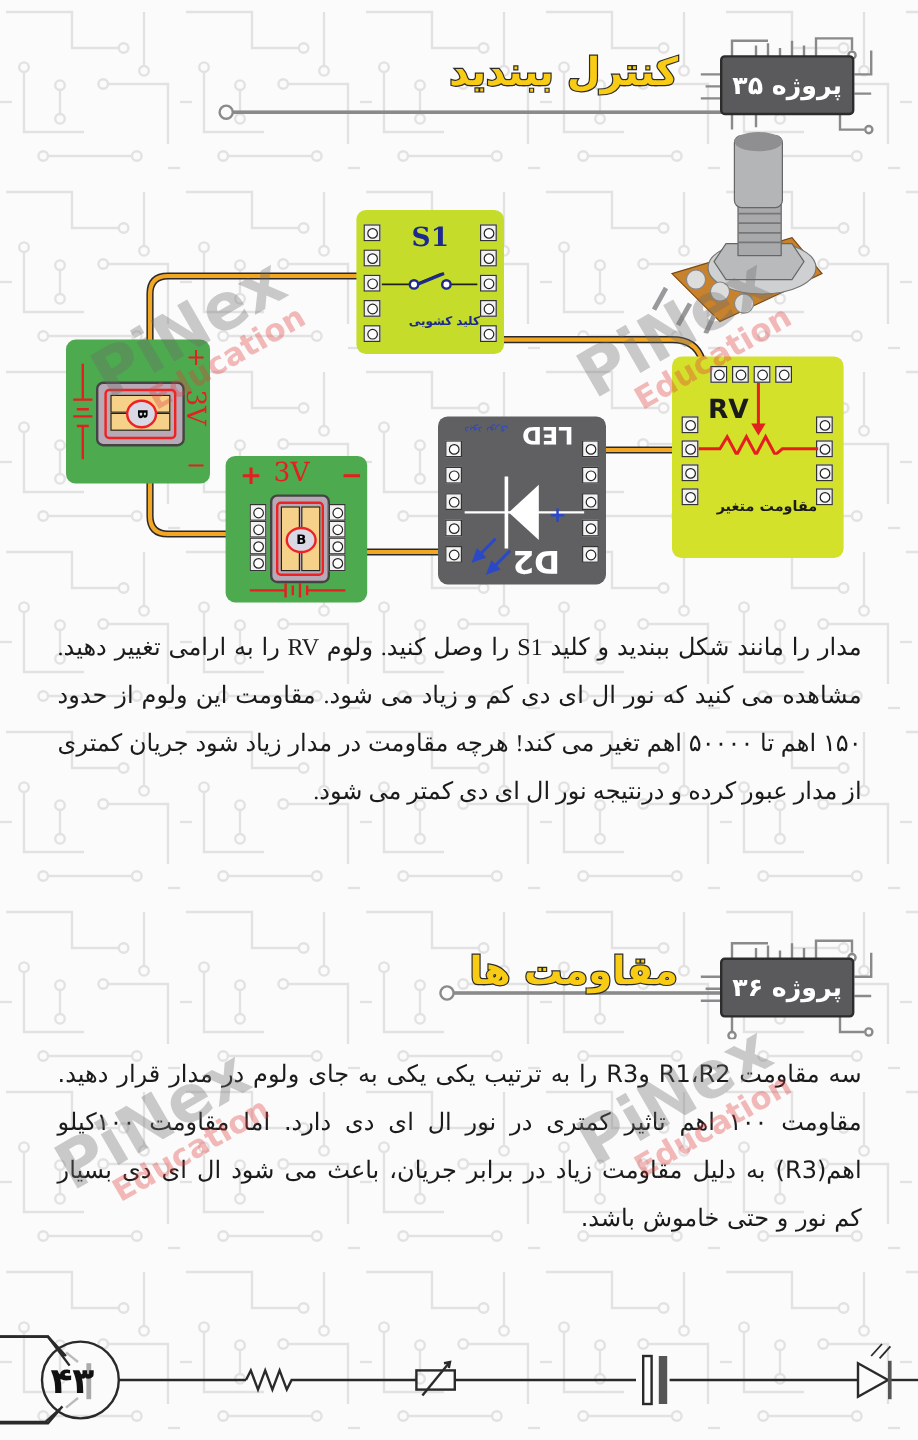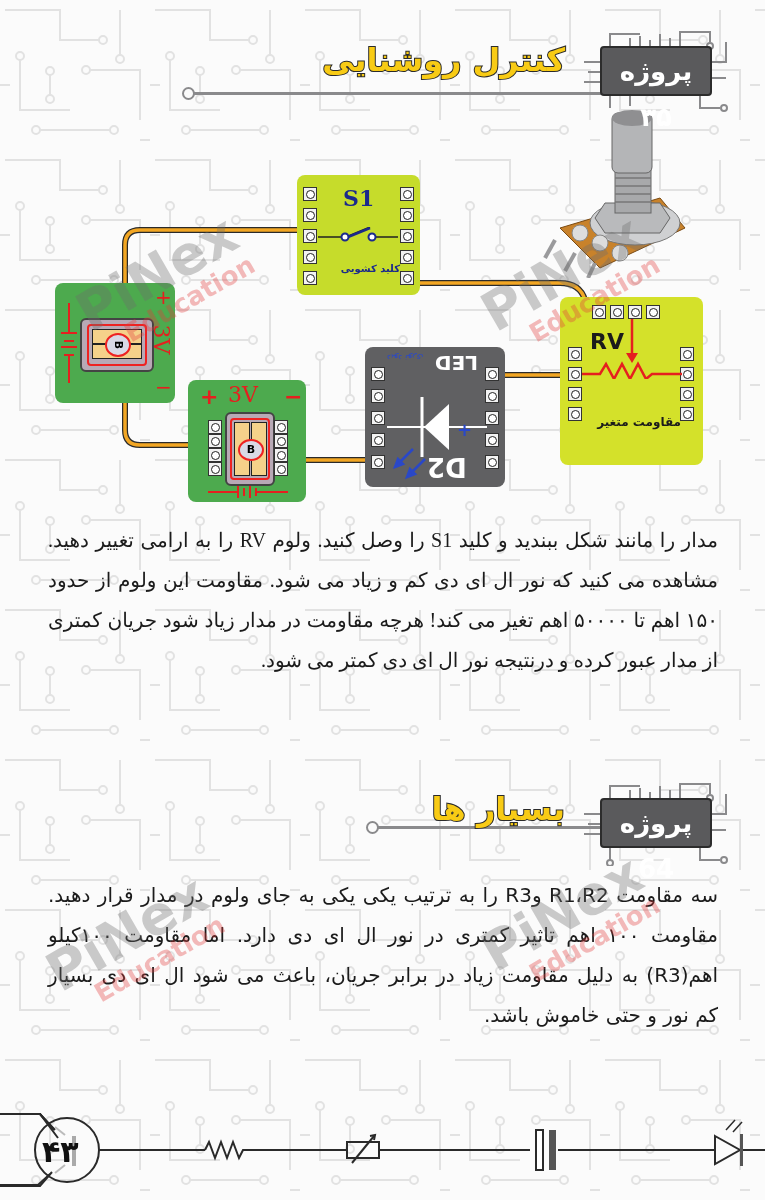--- a/index.html
+++ b/index.html
@@ -3,21 +3,21 @@
 <meta charset="utf-8">
 <style>
   html,body{margin:0;padding:0;}
   body{width:765px;height:1200px;position:relative;overflow:hidden;background:#fbfbfb;font-family:"DejaVu Sans",sans-serif;}
   .bg{position:absolute;inset:0;z-index:0;}
   .layer{position:absolute;z-index:2;}
   .header-line{position:absolute;height:3px;background:#8a8a8c;z-index:1;}
   .header-dot{position:absolute;width:9px;height:9px;border:2px solid #8a8a8c;border-radius:50%;background:#fbfbfb;z-index:2;}
   .title{position:absolute;direction:rtl;font-family:"DejaVu Sans",sans-serif;font-weight:bold;color:#f8cb15;font-size:32px;line-height:1;-webkit-text-stroke:2px #2b2b2b;paint-order:stroke fill;letter-spacing:1px;z-index:3;}
   .chip{position:absolute;z-index:3;}
-  .chip-body{position:absolute;background:#5a5a5c;border:2px solid #2c2c2c;border-radius:4px;color:#fff;direction:rtl;font-weight:bold;font-size:26px;text-align:center;line-height:46px;}
+  .chip-body{position:absolute;background:#5a5a5c;border:2px solid #2c2c2c;border-radius:4px;color:#fff;direction:rtl;font-weight:bold;font-size:21px;text-align:center;line-height:46px;}
   .para{position:absolute;direction:rtl;text-align:justify;text-align-last:right;font-family:"DejaVu Sans",sans-serif;font-size:20px;line-height:40px;color:#1b1b1b;z-index:3;}
   .module{position:absolute;border-radius:8px;z-index:3;}
   .pin{position:absolute;width:14px;height:14px;border:1.5px solid #333;background:#f2f2f2;box-sizing:border-box;}
   .pin::after{content:"";position:absolute;left:2px;top:2px;width:7px;height:7px;border:1.5px solid #222;border-radius:50%;background:#fff;}
   .lbl{position:absolute;font-family:"DejaVu Serif",serif;font-weight:bold;}
   .watermark{position:absolute;font-family:"DejaVu Sans",sans-serif;font-weight:bold;z-index:4;pointer-events:none;}
   .page-num{position:absolute;font-weight:bold;font-size:30px;z-index:4;}
 </style>
 </head>
 <body>
@@ -43,21 +43,21 @@
         <path d="M0 85 H10"></path>
           <path d="M140 140 H150"></path>
       </g>
     </pattern>
   </defs>
   <rect width="765" height="1200" fill="url(#pcb)"></rect>
 </svg>
 
 <div class="header-line" style="left:192px;top:92px;width:420px;"></div>
 <div class="header-dot" style="left:182px;top:87px;"></div>
-<div class="title" style="right:200px;top:44px;">کنترل روشنایی</div>
+<div class="title" style="right:200px;top:44px;">کنترل ببندید</div>
 
 <div class="chip" style="left:580px;top:28px;width:150px;height:86px;">
   <svg width="150" height="86" style="position:absolute;left:0;top:0;">
     <g stroke="#8a8a8c" stroke-width="2" fill="none">
       <path d="M30 20 V6 H60"></path>
         <path d="M50 20 V10"></path>
         <path d="M60 20 V8"></path>
         <path d="M70 20 V12"></path>
         <path d="M80 20 V6"></path>
         <path d="M90 20 V10"></path>
@@ -236,21 +236,21 @@
 </div>
 <div class="watermark" style="left:480px;top:240px;transform:rotate(-30deg);">
   <div style="font-size:54px;color:rgba(110,110,110,0.35);">PiNex</div>
   <div style="font-size:26px;color:rgba(225,60,60,0.35);margin-top:-8px;margin-left:30px;">Education</div>
 </div>
 
 <div class="para" style="left:48px;top:520px;width:670px;font-family:Liberation Serif, serif;">مدار را مانند شکل ببندید و کلید S1 را وصل کنید. ولوم RV را به ارامی تغییر دهید. مشاهده می کنید که نور ال ای دی کم و زیاد می شود. مقاومت این ولوم از حدود ۱۵۰ اهم تا ۵۰۰۰۰ اهم تغیر می کند! هرچه مقاومت در مدار زیاد شود جریان کمتری از مدار عبور کرده و درنتیجه نور ال ای دی کمتر می شود.</div>
 
 <div class="header-line" style="left:376px;top:826px;width:240px;"></div>
 <div class="header-dot" style="left:366px;top:821px;"></div>
-<div class="title" style="right:200px;top:793px;">بسیار ها</div>
+<div class="title" style="right:200px;top:793px;">مقاومت ها</div>
 
 <div class="chip" style="left:580px;top:780px;width:150px;height:86px;">
   <svg width="150" height="86" style="position:absolute;left:0;top:0;">
     <g stroke="#8a8a8c" stroke-width="2" fill="none">
       <path d="M30 20 V6 H60"></path>
         <path d="M50 20 V10"></path>
         <path d="M60 20 V8"></path>
         <path d="M70 20 V12"></path>
         <path d="M80 20 V6"></path>
         <path d="M90 20 V10"></path>
@@ -260,21 +260,21 @@
         <circle cx="30" cy="83" r="3"></circle>
         <path d="M120 66 V80 H140"></path>
         <circle cx="144" cy="80" r="3"></circle>
       <path d="M20 34 H4"></path>
         <path d="M20 44 H8"></path>
         <path d="M20 54 H4"></path>
       <path d="M132 34 H146 V14"></path>
         <path d="M132 50 H146"></path>
     </g>
   </svg>
-  <div class="chip-body" style="left:20px;top:18px;width:108px;height:46px;">پروژه 64</div>
+  <div class="chip-body" style="left:20px;top:18px;width:108px;height:46px;">پروژه ۳۶</div>
 </div>
 
 <div class="watermark" style="left:45px;top:900px;transform:rotate(-30deg);">
   <div style="font-size:54px;color:rgba(110,110,110,0.35);">PiNex</div>
   <div style="font-size:26px;color:rgba(225,60,60,0.35);margin-top:-8px;margin-left:30px;">Education</div>
 </div>
 <div class="watermark" style="left:480px;top:880px;transform:rotate(-30deg);">
   <div style="font-size:54px;color:rgba(110,110,110,0.35);">PiNex</div>
   <div style="font-size:26px;color:rgba(225,60,60,0.35);margin-top:-8px;margin-left:30px;">Education</div>
 </div>

